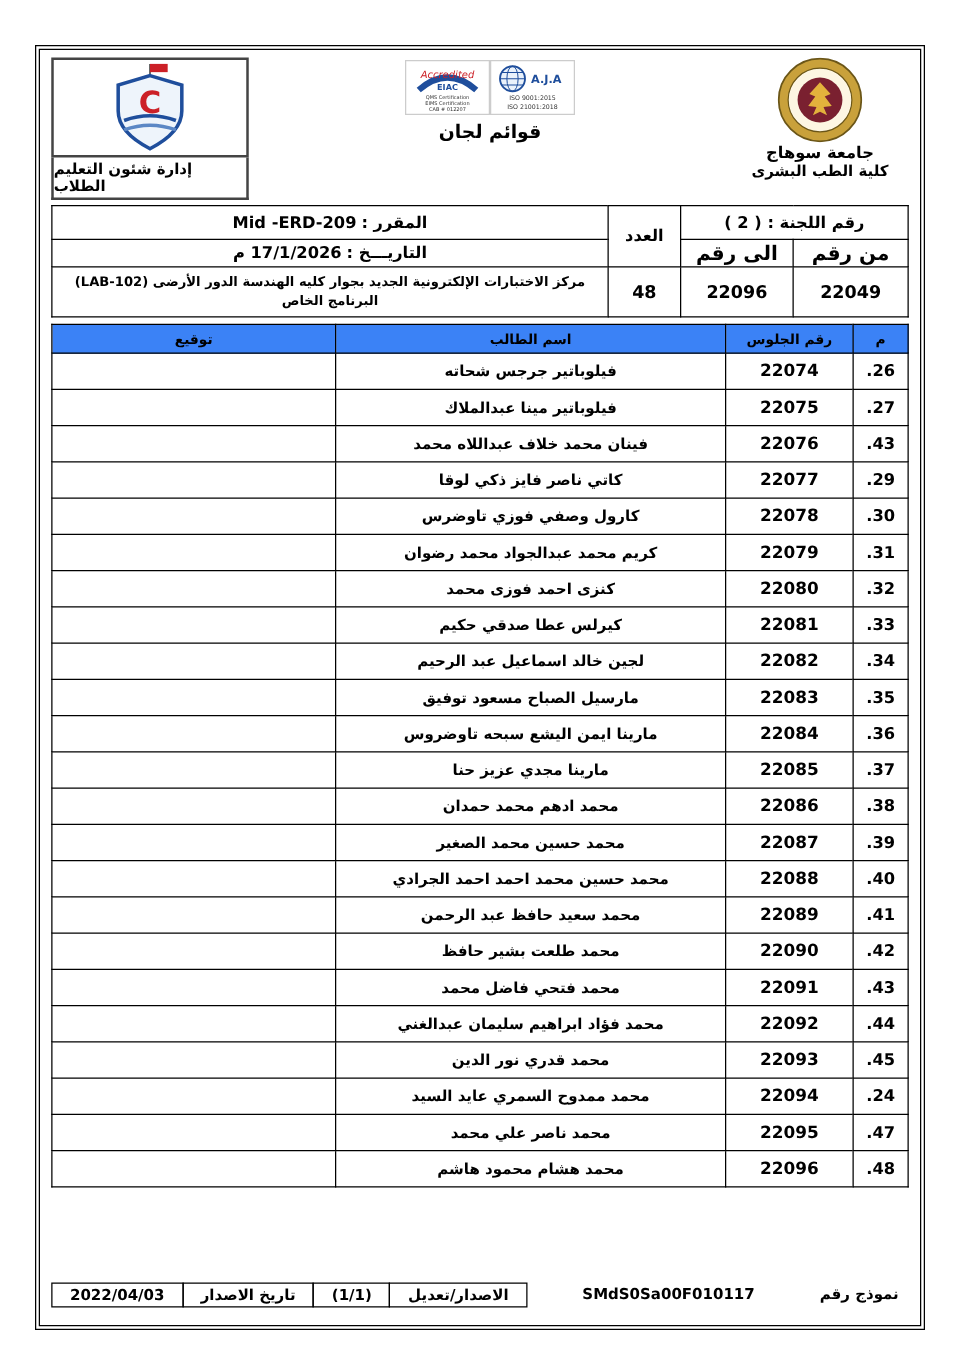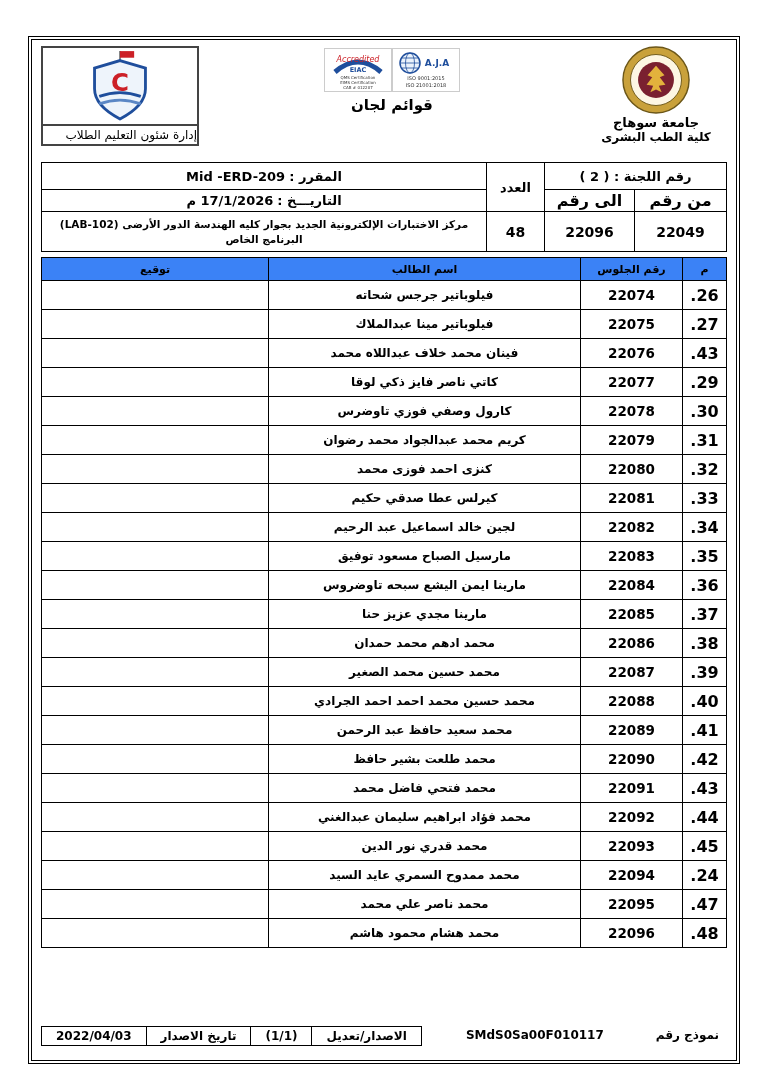--- a/index.html
+++ b/index.html
@@ -14,42 +14,42 @@
   .uni-logo{width:68px;height:68px;}
   .uni-name{font-size:13px;font-weight:bold;margin-top:1px;}
   .uni-faculty{font-size:12px;font-weight:bold;}
   .center-block{flex:1;display:flex;flex-direction:column;align-items:center;padding-top:2px;}
   .accred{display:flex;direction:ltr;border-radius:15px;}
   .logo-box{width:68px;height:44px;background:#fff;}
   .doc-title{font-size:15px;font-weight:bold;margin-top:4px;}
   .doc-subtitle{font-size:17px;font-weight:bold;margin-top:1px;}
   .admin-block{width:158px;display:flex;flex-direction:column;}
   .admin-logo-box{border:2px solid #444;height:80px;display:flex;align-items:center;justify-content:center;background:#fff;}
-  .admin-label{border:2px solid #444;border-top:none;font-size:12px;font-weight:normal;text-align:right;padding:2px 0;}
+  .admin-label{border:2px solid #444;border-top:none;font-size:12px;font-weight:bold;text-align:left;padding:2px 0;}
 
   
   .info-table{width:100%;border-collapse:collapse;margin-top:4px;font-weight:bold;table-layout:fixed;}
   .info-table td{border:1px solid #000;text-align:center;vertical-align:middle;padding:1px 3px;}
   .it-r1 td{height:27px;}
   .it-r2 td{height:22px;}
   .it-r3 td{height:40px;}
   .it-committee{font-size:13px;}
   .it-sub{font-size:16px;}
   .it-num{font-size:14px;}
   .it-count{font-size:13px;}
   .it-course,.it-date{font-size:13px;}
   .it-location{font-size:10.5px;line-height:1.4;}
   .lbl{margin-left:4px;}
 
   
   .main-table{width:100%;border-collapse:collapse;margin-top:5px;table-layout:fixed;}
   .main-table th,.main-table td{border:1px solid #000;text-align:center;vertical-align:middle;}
   .main-table thead th{background:#3b82f6;font-size:11px;font-weight:bold;height:23px;}
   .main-table tbody td{height:29px;font-weight:bold;}
-  .main-table td.idx{font-size:16px;}
+  .main-table td.idx{font-size:13px;}
   .main-table td.seat{font-size:13.5px;}
   .main-table td.name{font-size:12px;}
 
   
   .footer{margin-top:auto;display:flex;align-items:stretch;font-weight:bold;font-size:12px;margin-bottom:4px;}
   .f-label{padding:2px 8px;white-space:nowrap;}
   .f-code{flex:1;text-align:center;direction:ltr;padding:2px 8px;}
   .f-cell{border:1px solid #000;padding:2px 14px;text-align:center;white-space:nowrap;}
   .f-cell + .f-cell{margin-right:-1px;}
   .f-date{direction:ltr;}

